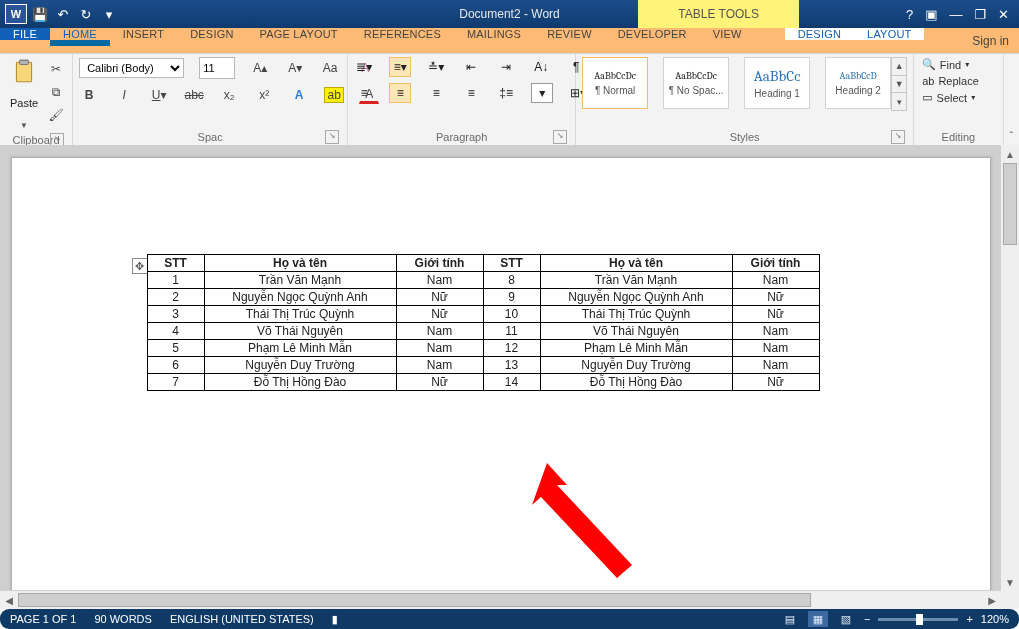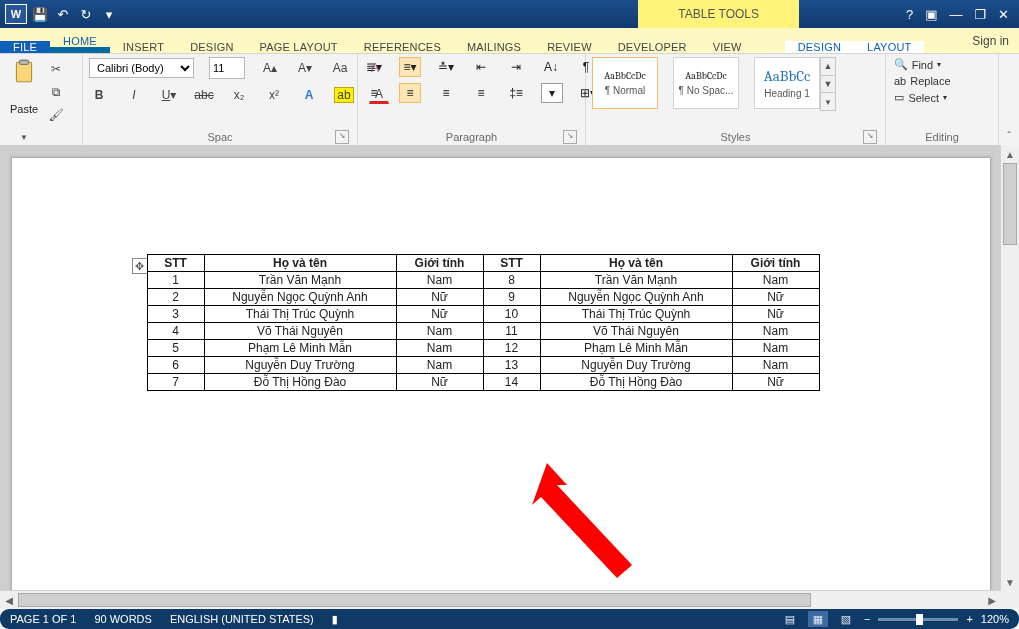--- a/index.html
+++ b/index.html
@@ -5,33 +5,33 @@
   html,body{margin:0;padding:0;width:1019px;height:629px;background:#fff;font-family:"Segoe UI",Tahoma,sans-serif;font-size:12px;color:#222;overflow:hidden;}
   .titlebar{height:28px;background:linear-gradient(to bottom,#1c4e8c,#0f3a6e);display:flex;align-items:center;color:#fff;position:relative;}
   .titlebar .word-icon{width:20px;height:18px;background:#2a5699;border:1px solid #fff;color:#fff;font-weight:bold;font-size:11px;display:flex;align-items:center;justify-content:center;margin:0 5px;}
   .qat{display:flex;align-items:center;gap:7px;}
   .qat .ic{width:16px;height:16px;display:flex;align-items:center;justify-content:center;color:#fff;font-size:13px;}
   .titlebar .doc-title{position:absolute;left:0;right:0;text-align:center;pointer-events:none;color:#e8e8e8;font-size:12px;}
   .titlebar .tools{position:absolute;right:220px;top:0;height:28px;display:flex;align-items:center;background:#fff37a;color:#555;padding:0 40px;}
   .titlebar .winctrl{position:absolute;right:0;top:0;height:28px;display:flex;align-items:center;gap:12px;padding:0 10px;}
   .titlebar .winctrl .ic{font-size:13px;color:#fff;}
   
-  .tabs{height:25px;background:#fef9c3;display:flex;align-items:flex-end;border-bottom:1px solid #d4d4d4;position:relative;}
+  .tabs{height:25px;background:#fdba74;display:flex;align-items:flex-start;border-bottom:1px solid #d4d4d4;position:relative;}
   .tabs .tab{padding:0 13px;display:flex;align-items:center;font-size:11px;color:#444;text-transform:uppercase;letter-spacing:.2px;cursor:pointer;}
   .tabs .tab.file{background:#0f60b6;color:#fff;}
   .tabs .tab.active{color:#0f60b6;border-bottom:6px solid #0369a1;font-weight:normal;}
   .tabs .tab.context{background:#fff;color:#0f60b6;}
   .tabs .signin{position:absolute;right:10px;top:0;height:25px;display:flex;align-items:center;color:#444;}
 
   .ribbon{height:92px;background:#f3f3f3;border-bottom:1px solid #c9c9c9;display:flex;overflow:hidden;}
   .group{border-right:1px solid #d9d9d9;padding:3px 6px 0 6px;display:flex;flex-direction:column;justify-content:space-between;}
   .group .gbody{flex:1;display:flex;align-items:flex-start;gap:4px;}
   .group .glabel{text-align:center;color:#6a6a6a;font-size:11px;padding:2px 0 3px 0;position:relative;}
   .group .glabel .launcher{position:absolute;right:2px;bottom:2px;width:12px;height:12px;border:1px solid #a9a9a9;font-size:8px;line-height:10px;color:#777;}
-  .vbtn{display:flex;flex-direction:column;align-items:center;gap:18px;padding:2px 4px;cursor:pointer;}
+  .vbtn{display:flex;flex-direction:column;align-items:center;gap:12px;padding:2px 4px;cursor:pointer;}
   .vbtn svg{width:26px;height:26px;}
   .vbtn .txt{font-size:11px;}
   .smbtn{width:18px;height:18px;border:1px solid transparent;display:flex;align-items:center;justify-content:center;font-size:12px;cursor:pointer;color:#444;}
   .row{display:flex;align-items:center;gap:15px;justify-content:flex-end;}
   select.font,input.font{border:1px solid #b8b8b8;background:#fff;font-size:11px;height:20px;padding:0 3px;}
   select.font{width:105px;} input.font{width:28px;text-align:left;}
   .para-btn{width:20px;height:18px;display:flex;align-items:center;justify-content:center;cursor:pointer;}
   .para-btn.active{border:1px solid #f2bb66;background:#fde6b5;}
   .style-item{border:1px solid #d3d3d3;background:#fff;width:64px;height:50px;display:flex;flex-direction:column;align-items:center;justify-content:center;gap:3px;cursor:pointer;font-size:10px;color:#555;}
   .style-item.sel{border:1px solid #f2bb66;background:#fff;}
@@ -75,20 +75,21 @@
 <body>
 
 <div class="titlebar">
   <div class="word-icon">W</div>
   <div class="qat">
     <span class="ic">💾</span>
     <span class="ic">↶</span>
     <span class="ic">↻</span>
     <span class="ic">▾</span>
   </div>
+  <div class="doc-title">Document2 - Word</div>
   <div class="tools">TABLE TOOLS</div>
   <div class="winctrl">
     <span class="ic">?</span>
     <span class="ic">▣</span>
     <span class="ic">—</span>
     <span class="ic">❐</span>
     <span class="ic">✕</span>
   </div>
 </div>
 
@@ -193,20 +194,24 @@
             <div>¶ Normal</div>
           </div>
           <div class="style-item">
             <div class="prev">AaBbCcDc</div>
             <div>¶ No Spac...</div>
           </div>
           <div class="style-item">
             <div class="prev" style="color: rgb(46, 116, 181); font-size: 15px;">AaBbCc</div>
             <div>Heading 1</div>
           </div>
+          <div class="style-item">
+            <div class="prev" style="color: rgb(46, 116, 181);">AaBbCcD</div>
+            <div>Heading 2</div>
+          </div>
         </div>
       <div class="style-scroll" style="height:52px">
         <div>▲</div>
         <div>▼</div>
         <div>▾</div>
       </div>
     </div>
     <div class="glabel"><span>Styles</span><span class="launcher">↘</span></div>
   </div>
 

